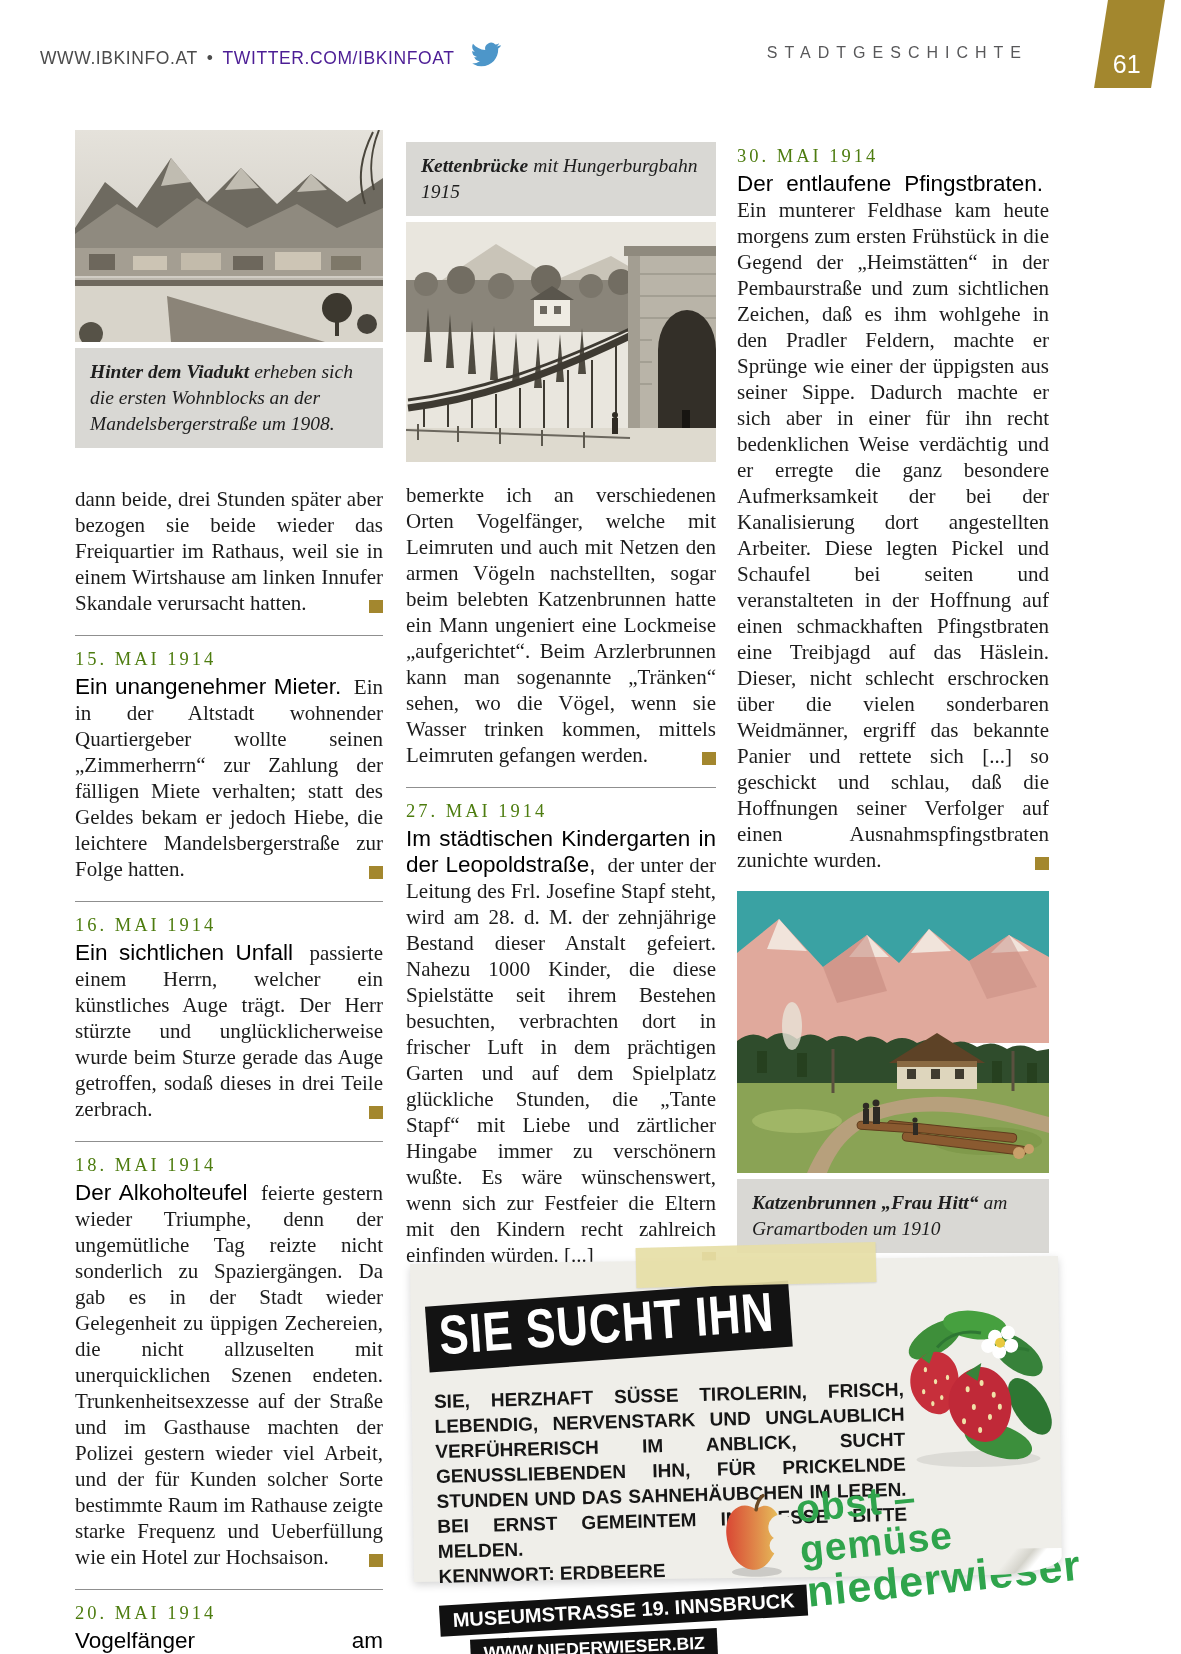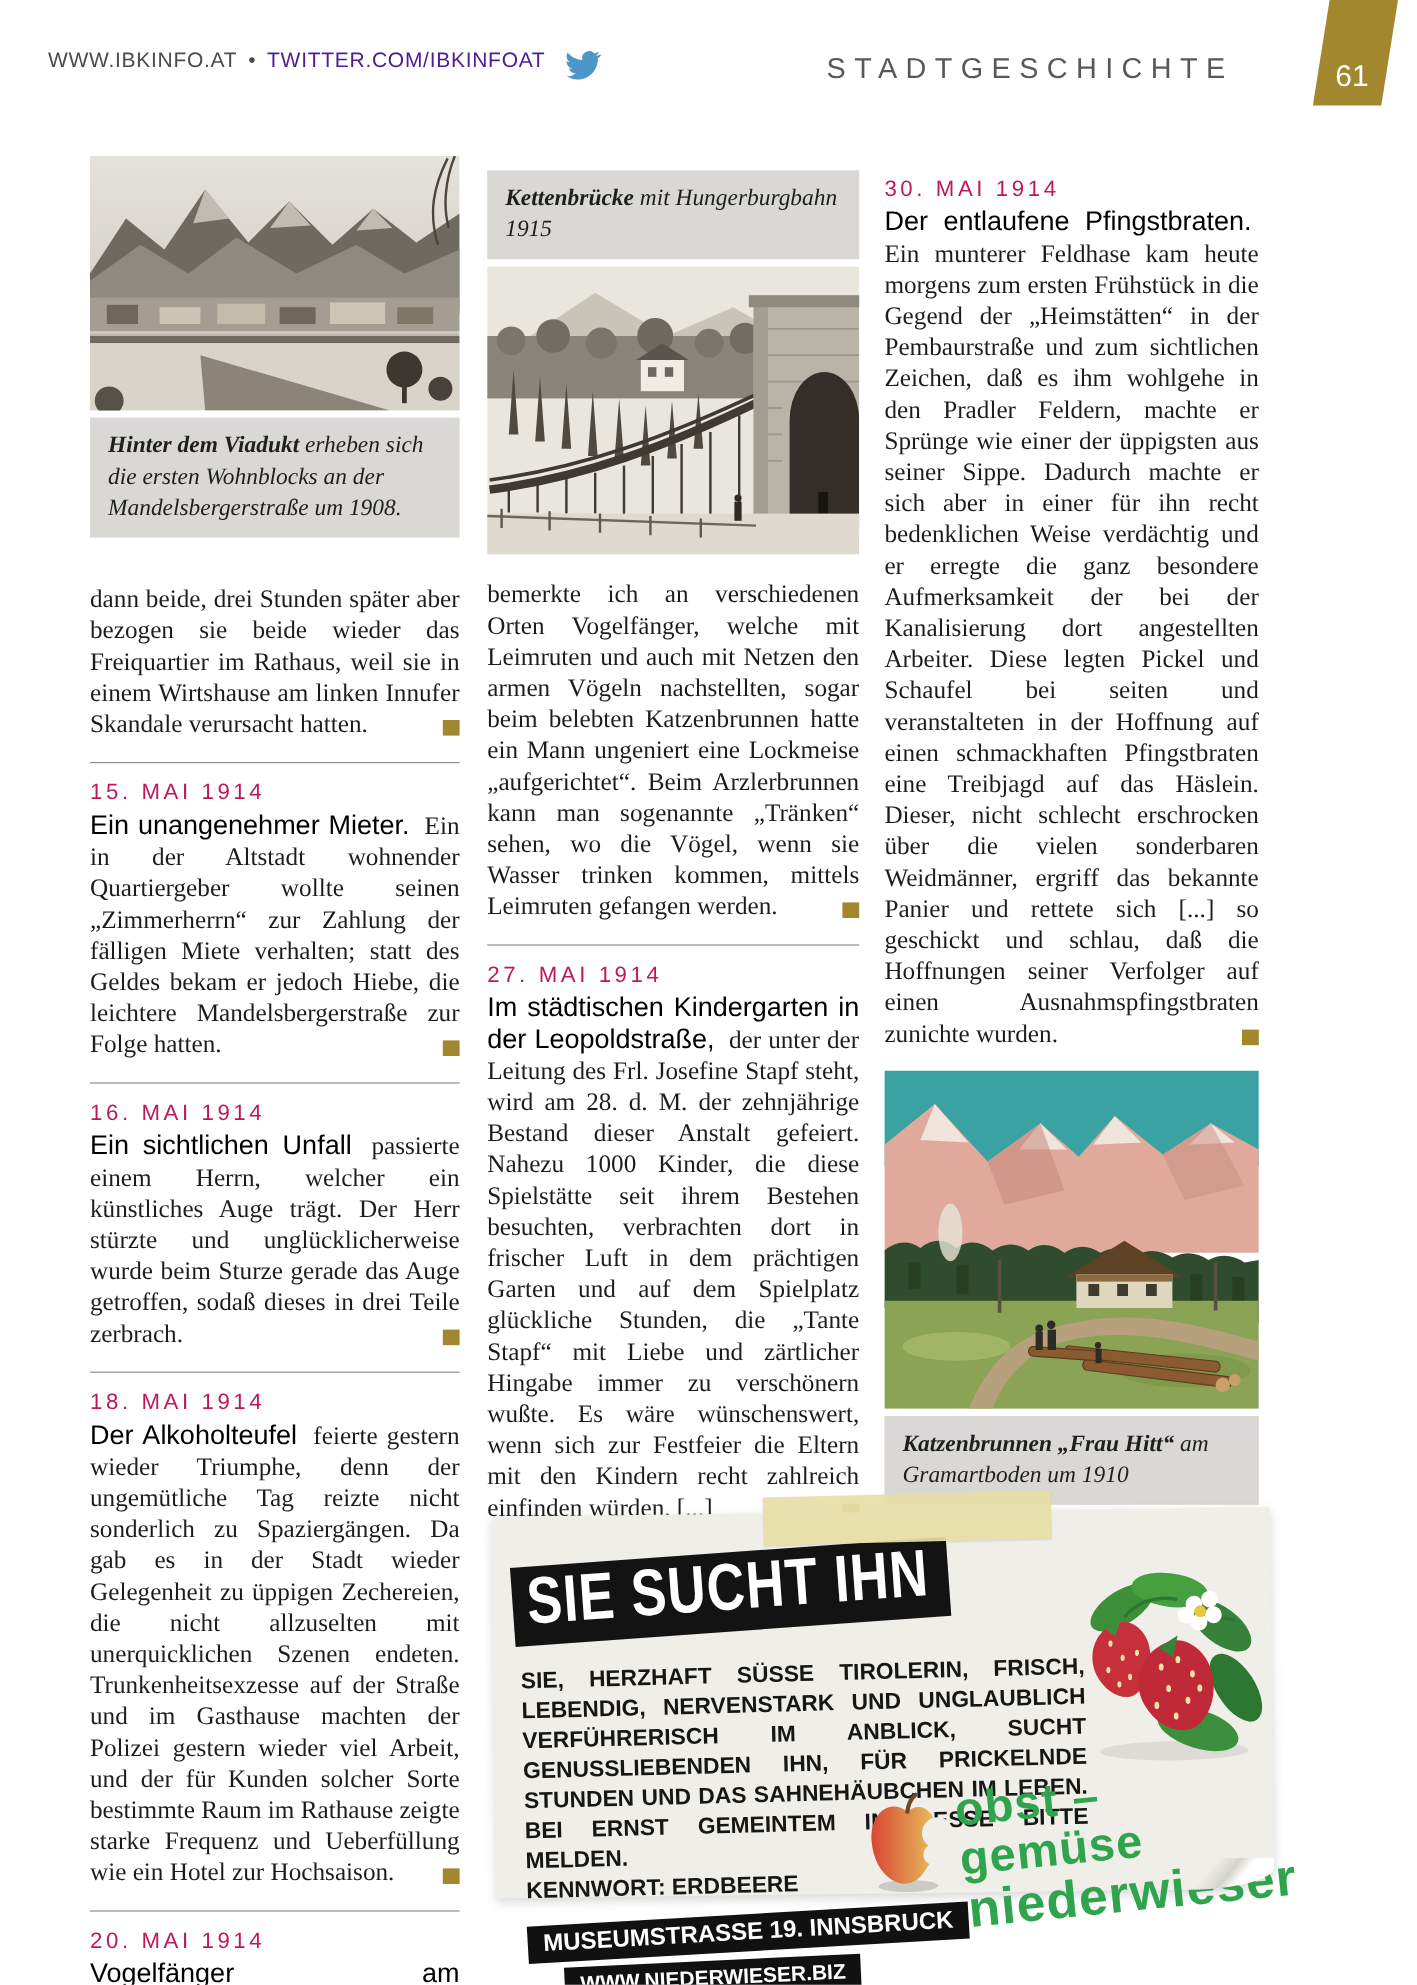--- a/index.html
+++ b/index.html
@@ -3,28 +3,28 @@
 <meta charset="utf-8">
 <style>
   html,body{margin:0;padding:0}
   body{
     width:1181px;height:1654px;position:relative;background:#ffffff;
     font-family:"Liberation Serif",serif;color:#1c1c1c;overflow:hidden;
   }
 
   
   .masthead{
-    position:absolute;left:40px;top:40px;display:flex;align-items:flex-start;gap:9px;
+    position:absolute;left:40px;top:40px;display:flex;align-items:flex-end;gap:9px;
     font-family:"Liberation Sans",sans-serif;font-size:17.5px;letter-spacing:.6px;color:#4c4c4c;
   }
   .masthead .tw{color:#4c1d95;text-decoration:none}
   .tw-icon{width:35px;height:29px;margin-left:4px}
   .section-label{
     position:absolute;right:153px;top:44px;
-    font-family:"Liberation Sans",sans-serif;font-size:24px;letter-spacing:7px;color:#58585a;margin-left:48px;
+    font-family:"Liberation Sans",sans-serif;font-size:16px;letter-spacing:7px;color:#58585a;margin-left:48px;
   }
   .page-tab{
     position:absolute;left:1108px;top:0;width:57px;height:88px;background:#a3872e;
     transform:skewX(-9deg);transform-origin:top left;
     display:flex;align-items:flex-end;justify-content:center;padding-bottom:9px;box-sizing:border-box;
   }
   .page-tab span{transform:skewX(9deg);color:#fff;font-family:"Liberation Sans",sans-serif;font-size:25px}
 
   
   .col{position:absolute}
@@ -42,22 +42,22 @@
   .caption .lead{font-weight:bold}
   .caption-top{margin:0 0 6px 0}
 
   .body-p{
     font-size:21px;line-height:26px;text-align:justify;margin:0;position:relative;color:#1c1c1c;
     hyphens:auto;-webkit-hyphens:auto;
   }
   .first-p{margin-top:38px}
   .rule{border-top:1px solid #8f8f8f;margin-top:19px}
   .date{
-    font-family:Liberation Sans, sans-serif;font-size:18.5px;letter-spacing:3px;
-    color:#be185d;margin:13px 0 4px 0;
+    font-family:Liberation Serif, serif;font-size:18.5px;letter-spacing:3px;
+    color:#4d7c0f;margin:13px 0 4px 0;
   }
   .hl{font-family:"Liberation Sans",sans-serif;font-size:22.5px;color:#000000;margin-right:6px}
   .bullet{position:absolute;right:0;bottom:3px;width:14px;height:13px;background:#a3872e}
 
   
   .ad{position:absolute;left:412px;top:1248px;width:655px;height:350px}
   .ad-paper{
     position:absolute;left:0;top:12px;width:648px;height:318px;background:#efeee9;
     transform:rotate(-.7deg);border-bottom-right-radius:70px 18px;
     box-shadow:0 3px 9px rgba(0,0,0,.17);

